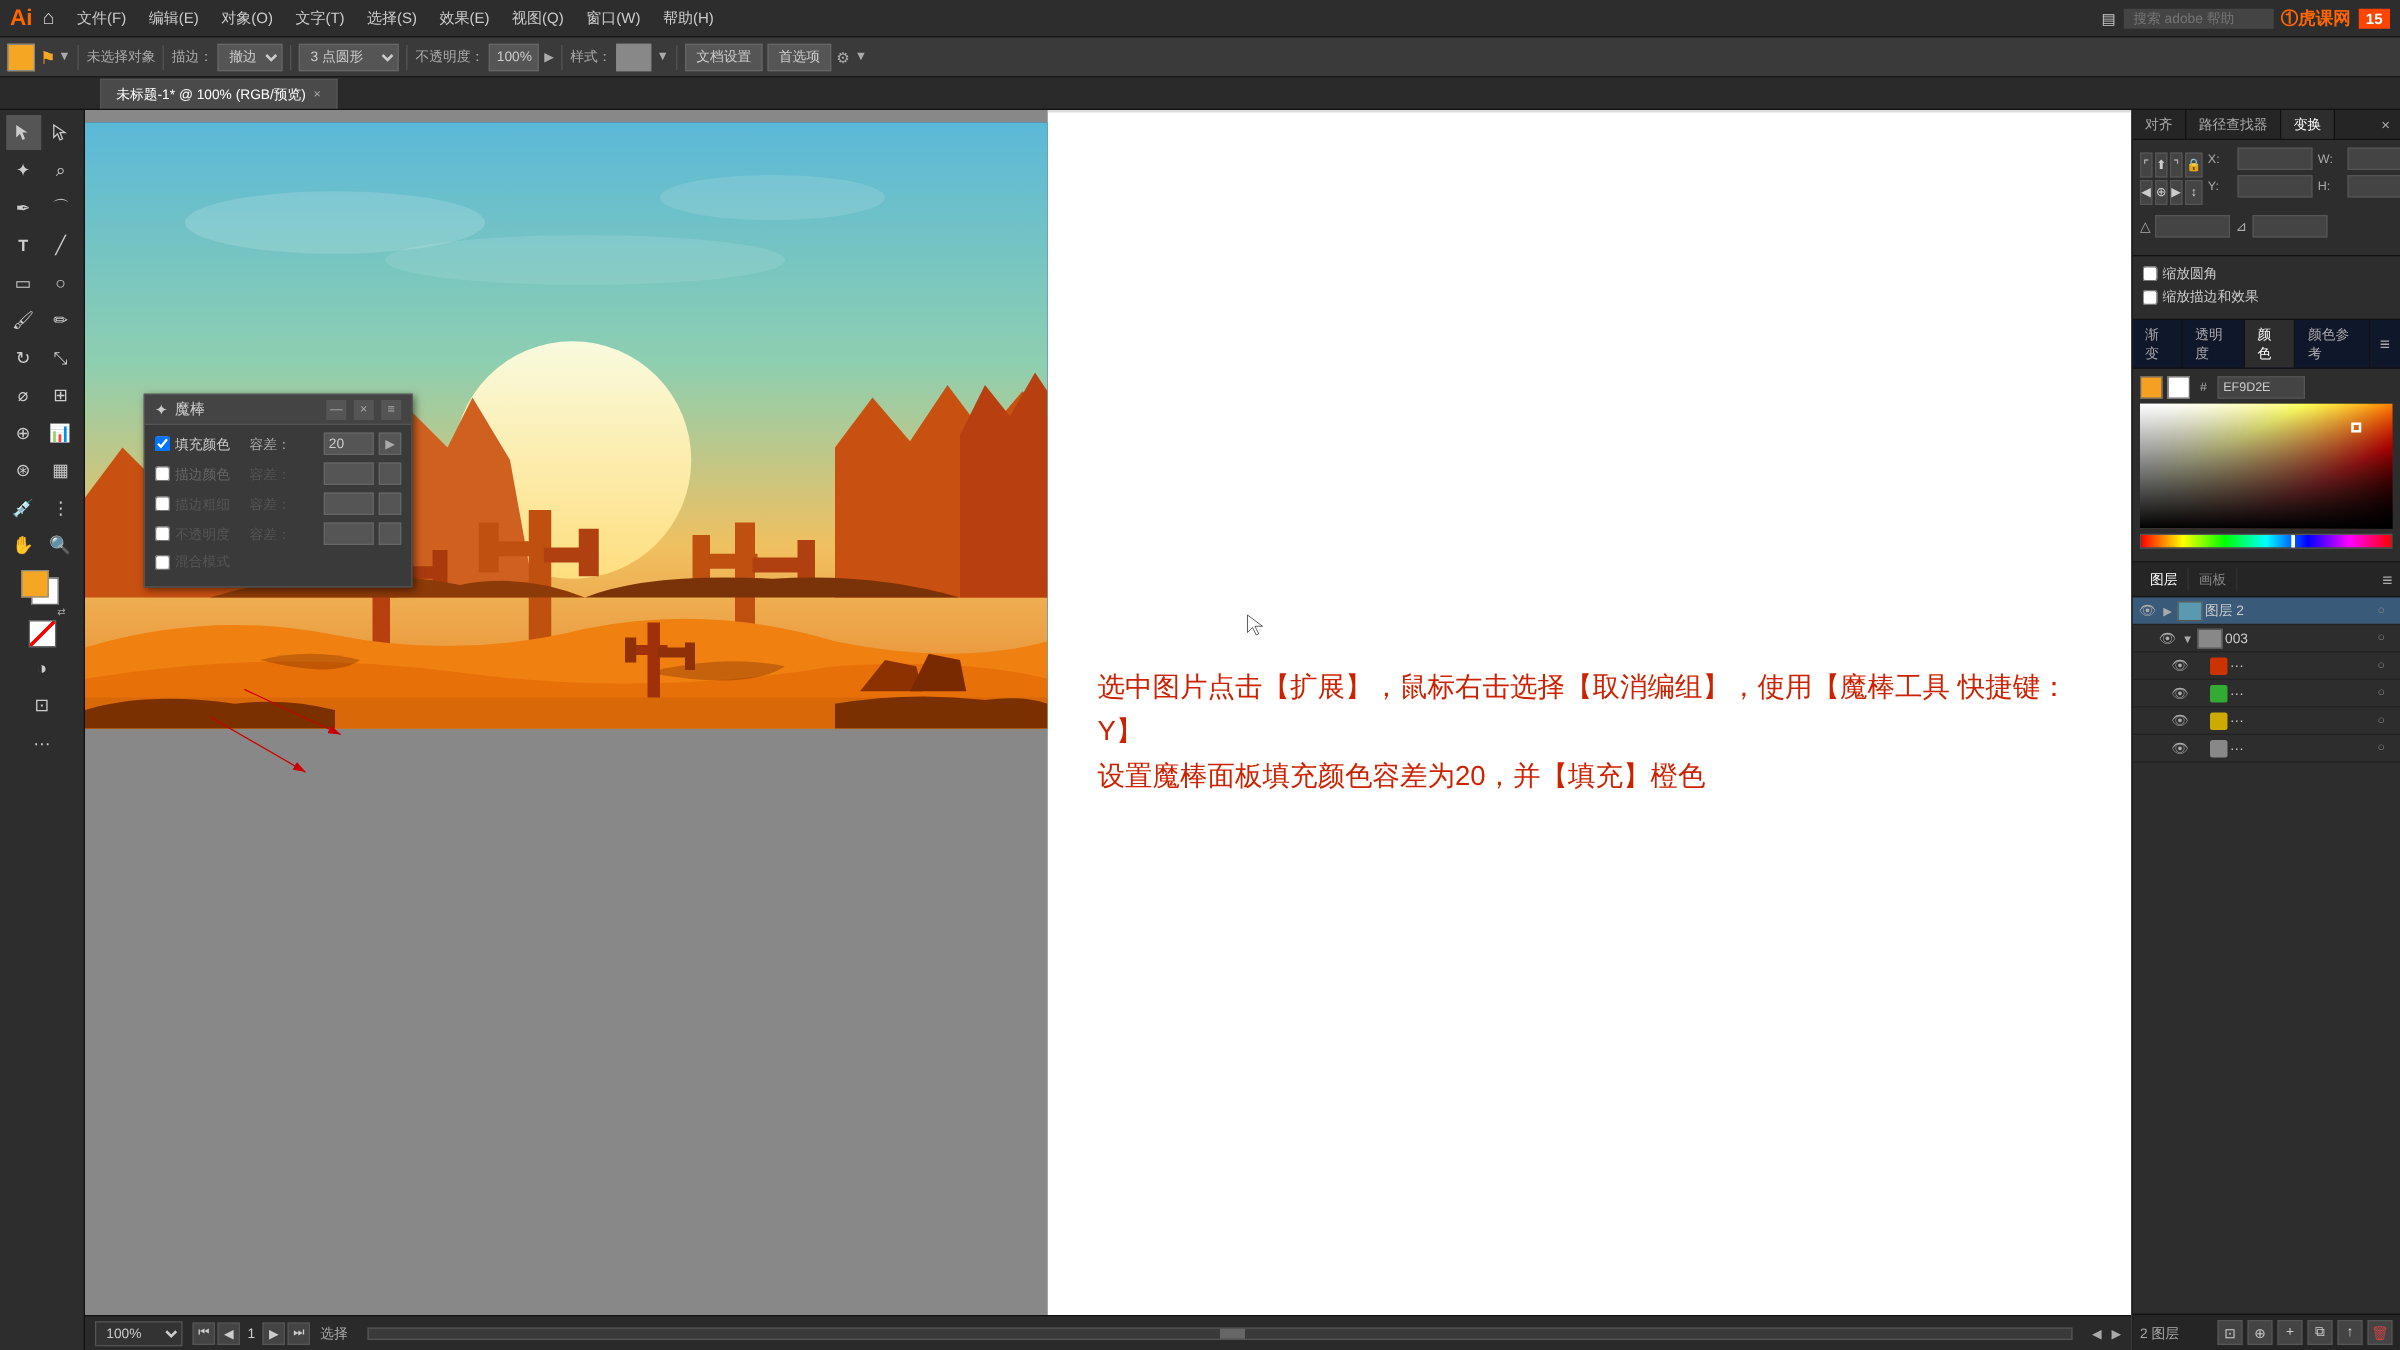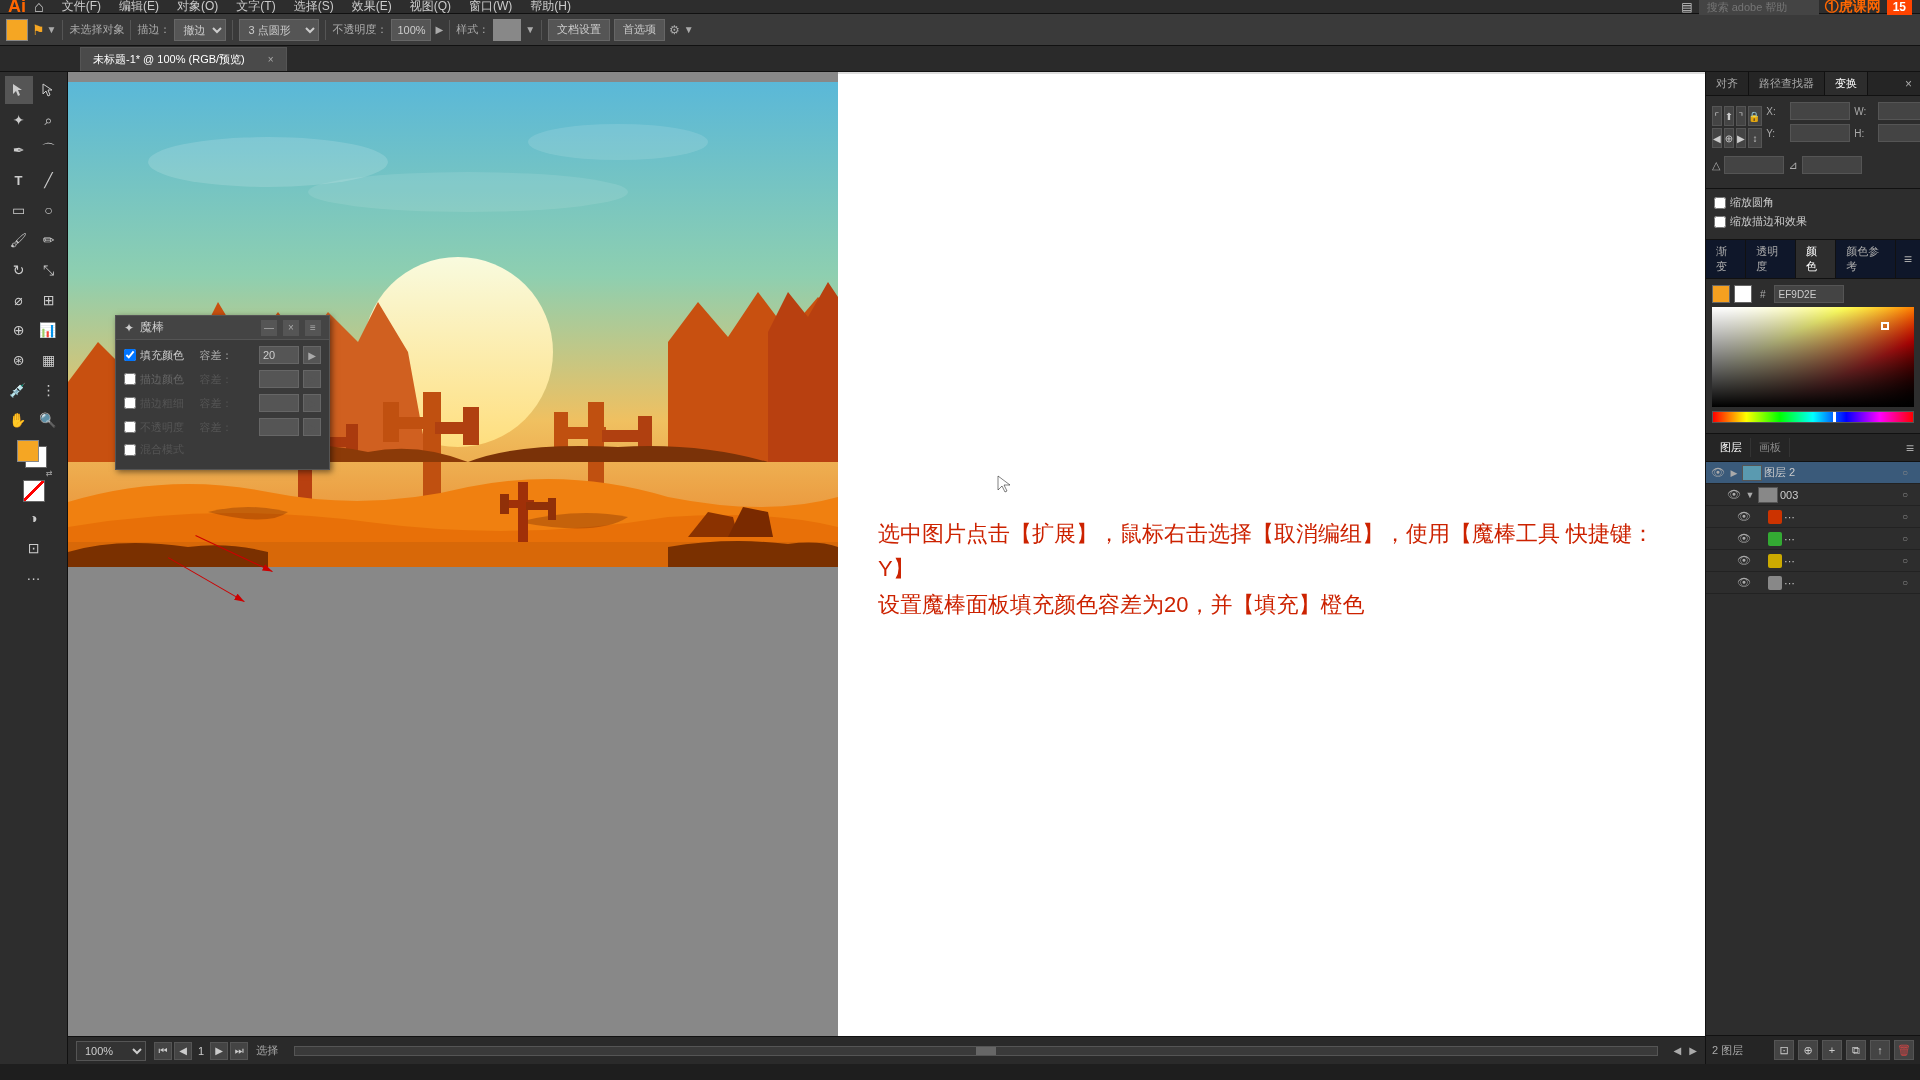--- a/index.html
+++ b/index.html
@@ -8,21 +8,21 @@
       height: 1080px;
       overflow: hidden;
       font-family: 'Microsoft YaHei', 'SimHei', sans-serif;
       font-size: 12px;
       background: #1e1e1e;
       color: #ccc;
     }
 
     
     #menu-bar {
-      height: 14px;
+      height: 30px;
       background: #2d2d2d;
       display: flex;
       align-items: center;
       padding: 0 8px;
       gap: 2px;
       border-bottom: 1px solid #111;
       justify-content: center;
     }
     .menu-logo {
       color: #FF6600;
@@ -132,21 +132,21 @@
     .tab {
       background: #3d3d3d;
       border: 1px solid #555;
       border-bottom: none;
       padding: 3px 12px;
       font-size: 11px;
       color: #ccc;
       cursor: pointer;
       display: flex;
       align-items: center;
-      gap: 23px;
+      gap: 6px;
       height: 24px;
     }
     .tab.active {
       background: #4a4a4a;
       color: #fff;
     }
     .tab-close {
       font-size: 10px;
       color: #aaa;
       cursor: pointer;

